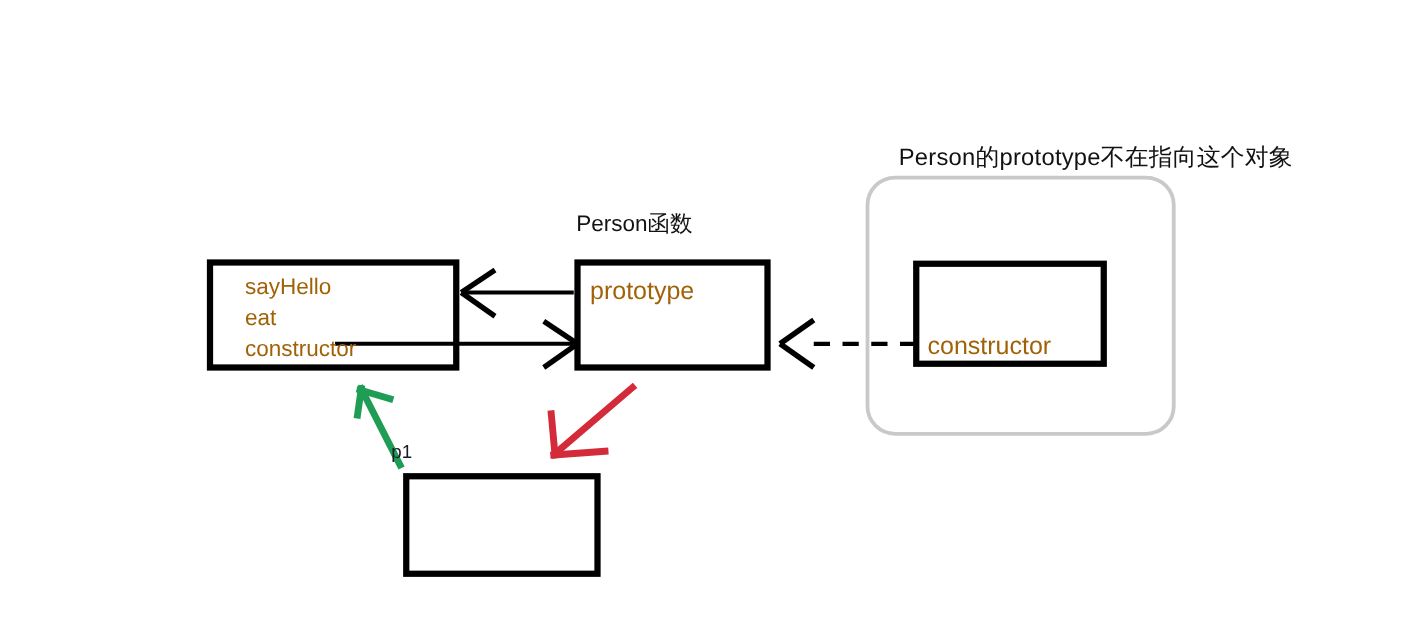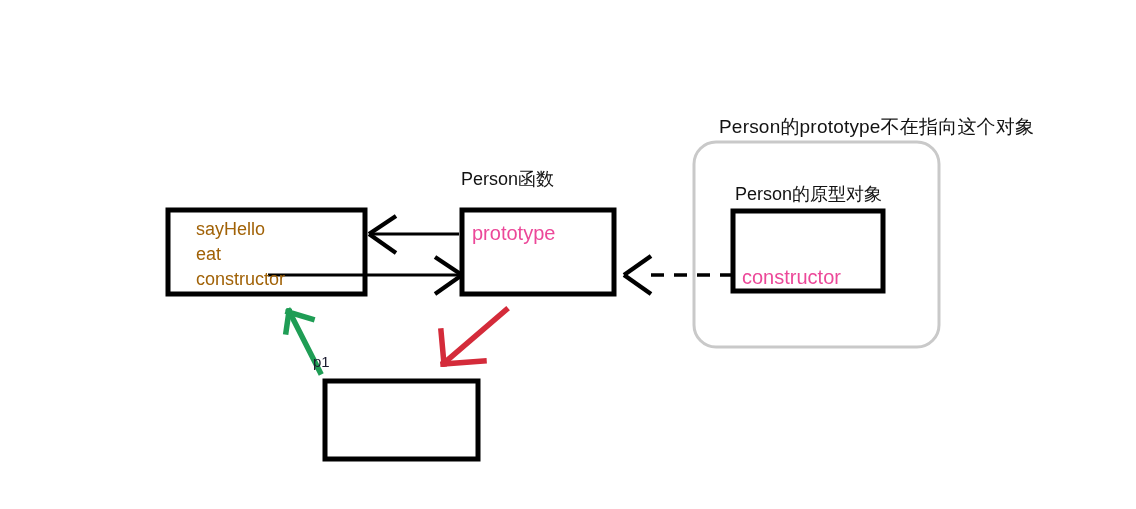--- a/index.html
+++ b/index.html
@@ -37,21 +37,21 @@
   }
   .box-title {
     font-size: 18px;
   }
   .member-label {
     font-size: 18px;
     color: #a16207;
   }
   .big-member-label {
     font-size: 20px;
-    color: #ec4899;
+    color: #a16207;
   }
   .p1-label {
     font-size: 15px;
     color: #1a1a2e;
   }
 </style>
 </head>
 <body>
 
 <div id="canvas">
@@ -105,19 +105,18 @@
   <div class="label member-label" style="left:196px; top:220px;">sayHello</div>
 
   <div class="label member-label" style="left:196px; top:245px;">eat</div>
 
   <div class="label member-label" style="left:196px; top:270px;">constructor</div>
 
   <div class="label box-title" style="left:461px; top:170px;">Person函数</div>
 
   <div class="label big-member-label" style="left:472px; top:223px;">prototype</div>
 
-  <div class="label box-title" style="left:735px; top:185px;">Person的原型对象</div>
 
   <div class="label big-member-label" style="left:742px; top:267px;">constructor</div>
 
   <div class="label p1-label" style="left:313px; top:354px;">p1</div>
 
 </div>
 
 </body></html>

